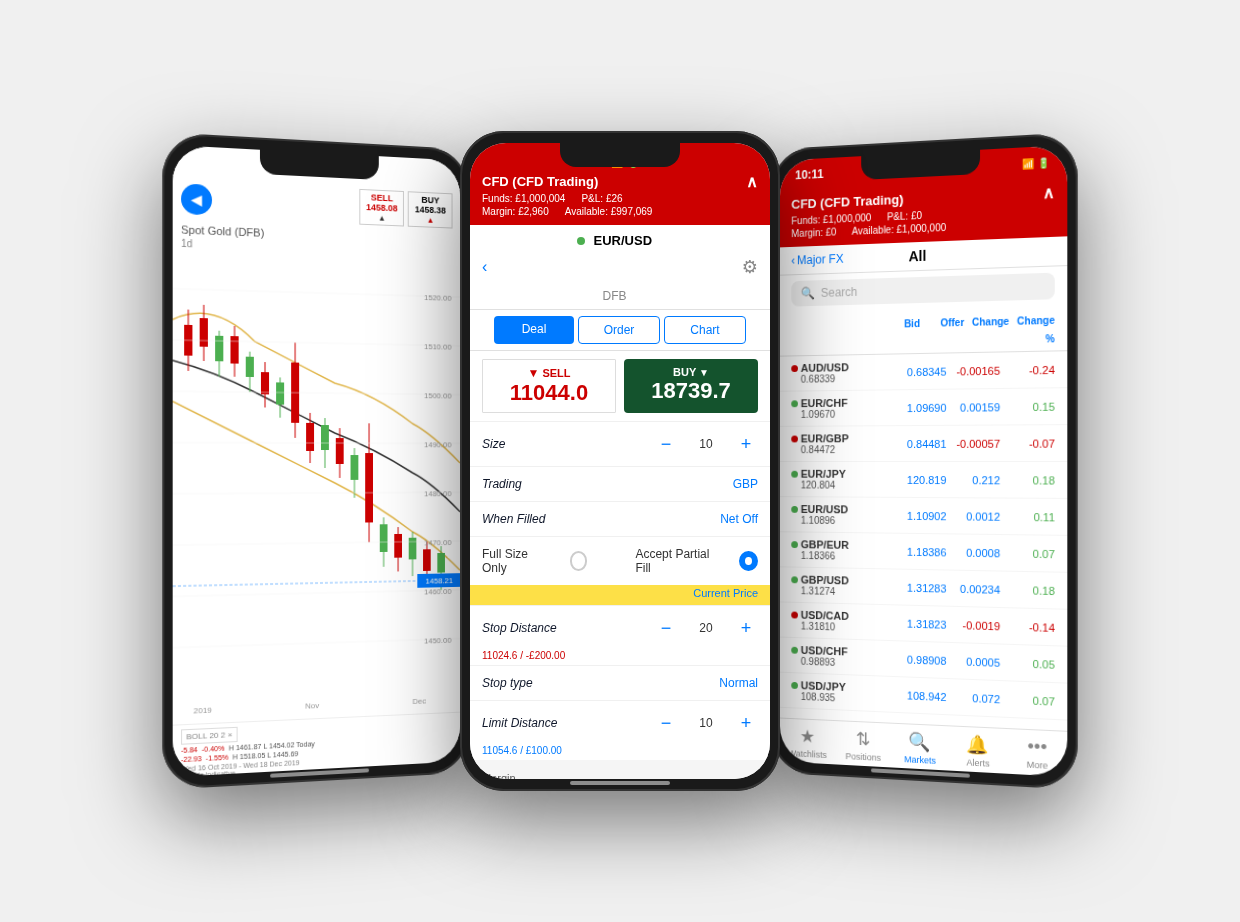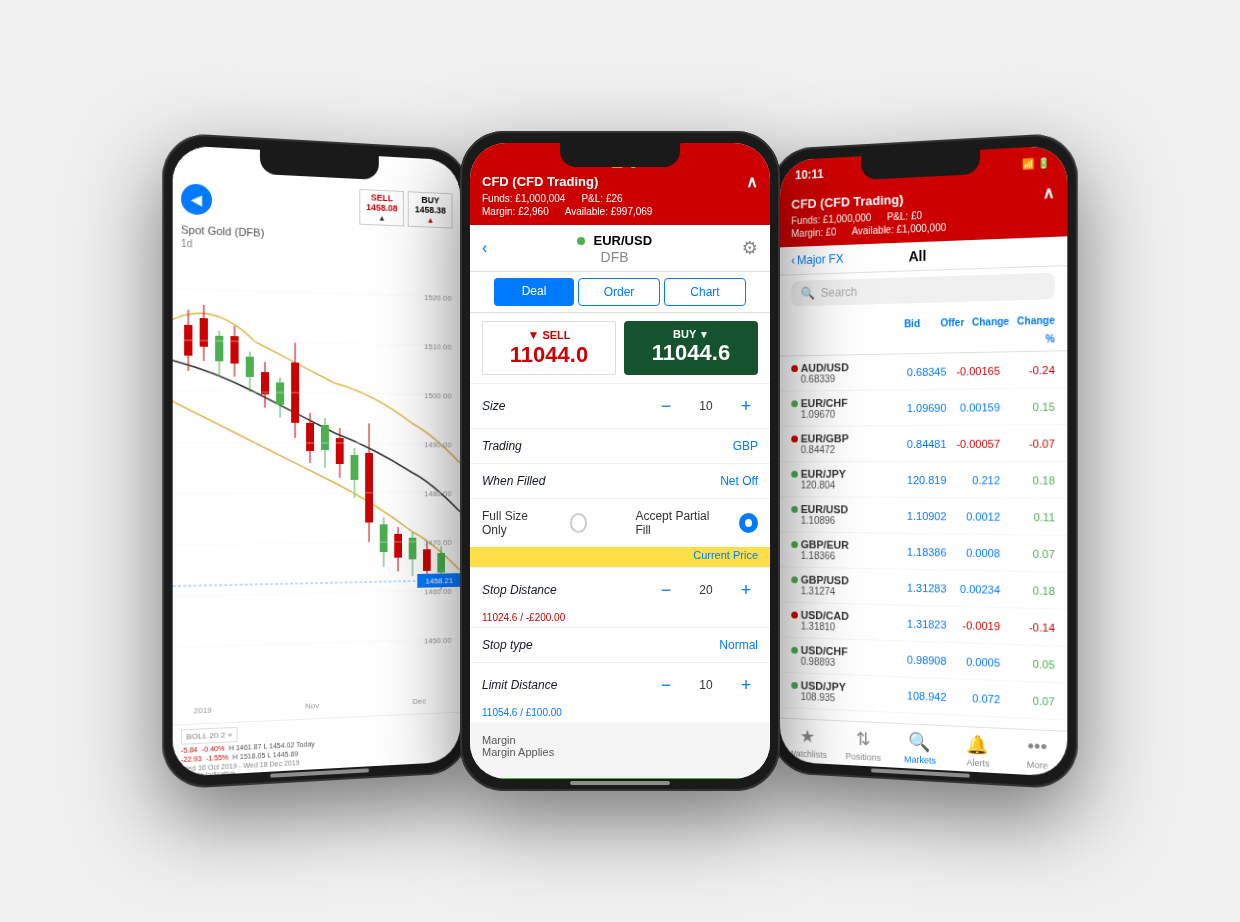--- a/index.html
+++ b/index.html
@@ -259,23 +259,24 @@
       width: 8px;
       height: 8px;
       border-radius: 50%;
       background: #4CAF50;
       display: inline-block;
       margin-right: 4px;
     }
 
     .instrument-sub {
       display: block;
-      font-size: 14px;
+      font-size: 12px;
       color: #888;
       text-align: center;
+      margin-top: 40px;
     }
 
     .deal-tabs {
       display: flex;
       background: #fff;
       border-bottom: 1px solid #e0e0e0;
       padding: 6px 24px;
       gap: 4px;
     }
 
@@ -816,21 +817,21 @@
               <span style="color:#c00; font-size:12px;">▼</span>
               <span>SELL</span>
             </div>
             <div class="sell-price-value">11044.0</div>
           </div>
           <div class="buy-price-box">
             <div class="buy-price-label">
               <span>BUY</span>
               <span class="deal-arrow-down">▼</span>
             </div>
-            <div class="buy-price-value">11044.6</div>
+            <div class="buy-price-value">18739.7</div>
           </div>
         </div>
 
         <div class="deal-row">
           <span class="deal-row-label">Size</span>
           <div class="deal-stepper">
             <span class="stepper-btn">−</span>
             <span class="deal-row-number">10</span>
             <span class="stepper-btn">+</span>
           </div>

